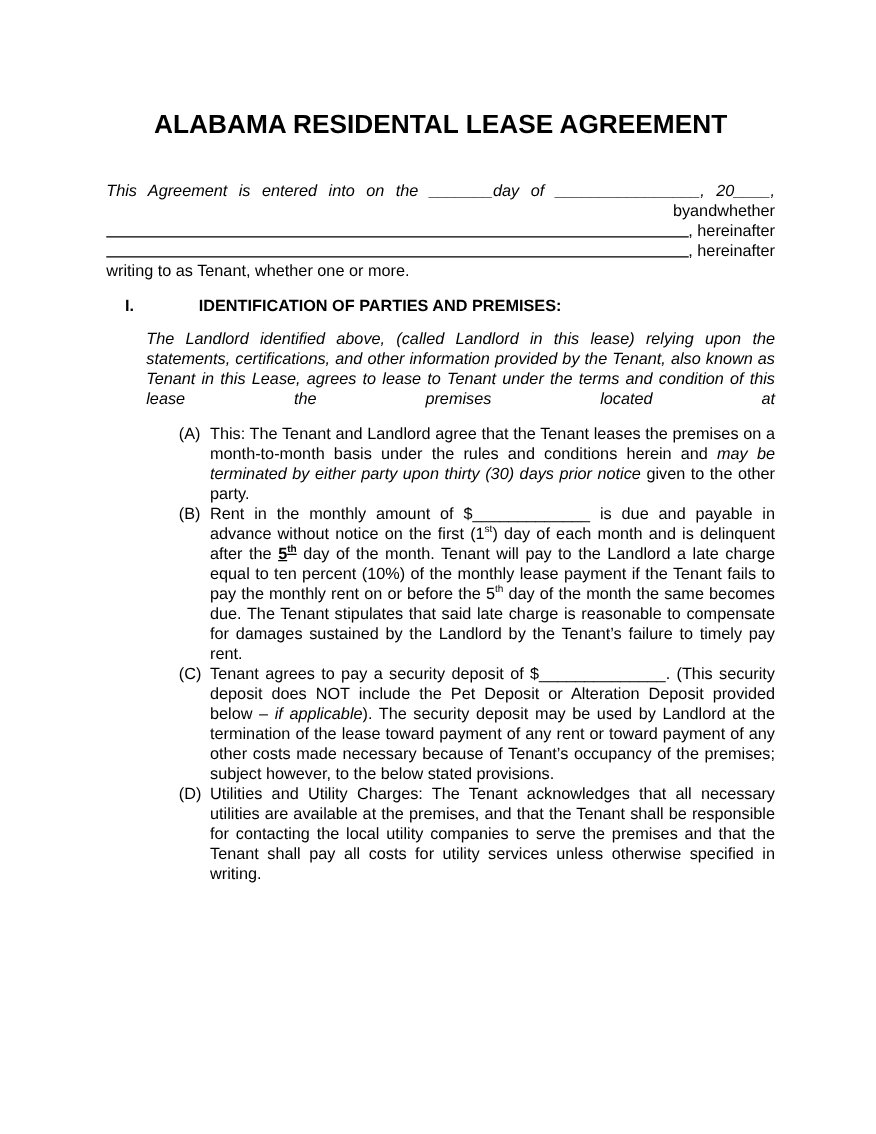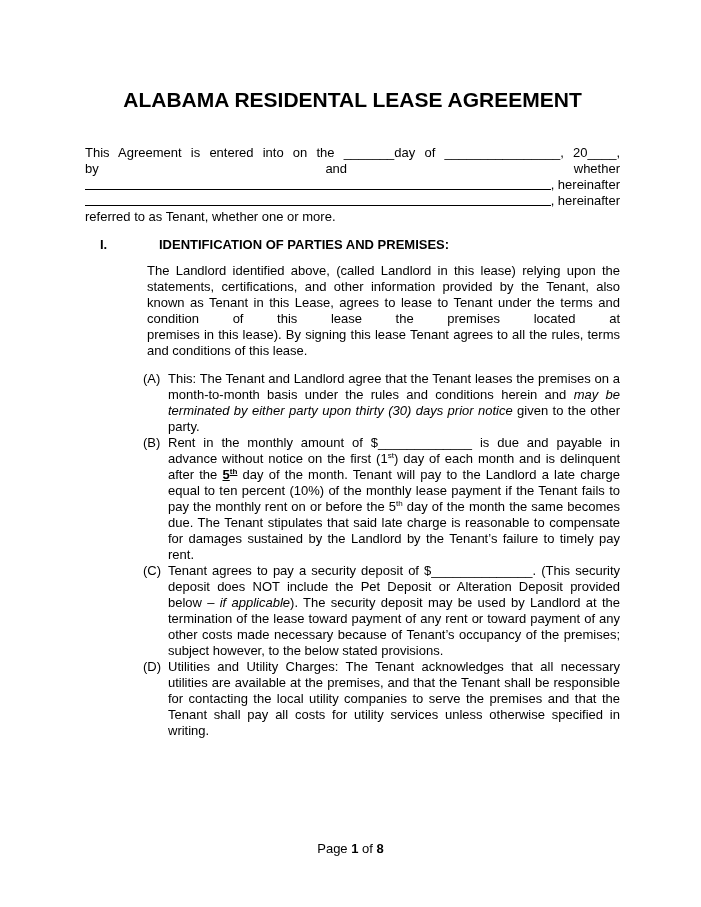--- a/index.html
+++ b/index.html
@@ -5,31 +5,31 @@
   html,body{margin:0;padding:0;background:#ffffff;}
   .page{
     width:701px;height:907px;background:#ffffff;position:relative;
     box-sizing:border-box;padding:88px 81px 0 85px;overflow:hidden;
     font-family:"Liberation Sans",sans-serif;font-size:13px;line-height:16px;color:#000;
   }
   .title{
     font-size:21px;font-weight:bold;text-align:center;white-space:nowrap;
     margin:0 0 34px 0;line-height:1.1;
   }
-  .justify-last{text-align:justify;text-align-last:justify;}
+  .justify-last{text-align:justify;text-align-last:justify;font-style:italic;}
   .just{text-align:justify;}
   .flex-line{display:flex;align-items:baseline;}
   .flex-line > span{white-space:pre;}
-  .flex-line.spread{justify-content:space-between;}
+  .flex-line.spread{justify-content:flex-end;}
   .fill{flex:1;height:0;border-bottom:1px solid #000;align-self:flex-end;margin-bottom:3px;}
   .push{margin-left:auto;}
   .sec-head{display:flex;font-weight:bold;margin:12px 0 0 15px;}
   .sec-num{width:43px;flex:none;}
   .sec-title{flex:1;text-align:justify;padding-left:16px;}
-  .sec-body{margin-left:62px;margin-top:10px;}
+  .sec-body{margin-left:32px;margin-top:10px;}
   .items{margin-left:58px;margin-top:12px;}
   .item{position:relative;padding-left:25px;text-align:justify;}
   .item-label{position:absolute;left:0;top:0;}
   .footer{position:absolute;left:0;right:0;bottom:50px;text-align:center;}
   .b{font-weight:bold;}
   .i{font-style:italic;}
   .u{text-decoration:underline;}
   sup{font-size:0.62em;line-height:0;}
 </style>
 </head>
@@ -47,31 +47,30 @@
       <span>whether</span>
     </div>
     <div class="flex-line">
       <span class="fill"></span>
       <span>, hereinafter</span>
     </div>
     <div class="flex-line">
       <span class="fill"></span>
       <span>, hereinafter</span>
     </div>
-    <div>referred to as Tenant, whether one or more.</div>
+    <div>writing to as Tenant, whether one or more.</div>
   </div>
 
   <div class="sec-head">
     <span class="sec-num">I.</span>
     <span class="sec-title">IDENTIFICATION OF PARTIES AND PREMISES:</span>
   </div>
 
   <div class="sec-body">
     <div class="justify-last">The Landlord identified above, (called Landlord in this lease) relying upon the statements, certifications, and other information provided by the Tenant, also known as Tenant in this Lease, agrees to lease to Tenant under the terms and condition of this lease the premises located at</div>
-    <div class="just">premises in this lease).  By signing this lease Tenant agrees to all the rules, terms and conditions of this lease.</div>
   </div>
 
 
   <div class="items">
     <div class="item">
       <span class="item-label">(A)</span>
       <div class="item-text"><span>This: The Tenant and Landlord agree that the Tenant leases the premises on a month-to-month basis under the rules and conditions herein and </span><span class="i">may be terminated by either party upon thirty (30) days prior notice</span><span> given to the other party.</span></div>
     </div>
     <div class="item">
       <span class="item-label">(B)</span>
@@ -80,15 +79,14 @@
     <div class="item">
       <span class="item-label">(C)</span>
       <div class="item-text"><span>Tenant agrees to pay a security deposit of $</span><span>______________</span><span>.  (This security deposit does NOT include the Pet Deposit or Alteration Deposit provided below – </span><span class="i">if applicable</span><span>).  The security deposit may be used by Landlord at the termination of the lease toward payment of any rent or toward payment of any other costs made necessary because of Tenant’s occupancy of the premises; subject however, to the below stated provisions.</span></div>
     </div>
     <div class="item">
       <span class="item-label">(D)</span>
       <div class="item-text"><span>Utilities and Utility Charges: The Tenant acknowledges that all necessary utilities are available at the premises, and that the Tenant shall be responsible for contacting the local utility companies to serve the premises and that the Tenant shall pay all costs for utility services unless otherwise specified in writing.</span></div>
     </div>
   </div>
 
-  <div class="footer"><span>Page </span><span class="b">1</span><span> of </span><span class="b">8</span></div>
 
 </div>
 
 </body></html>

